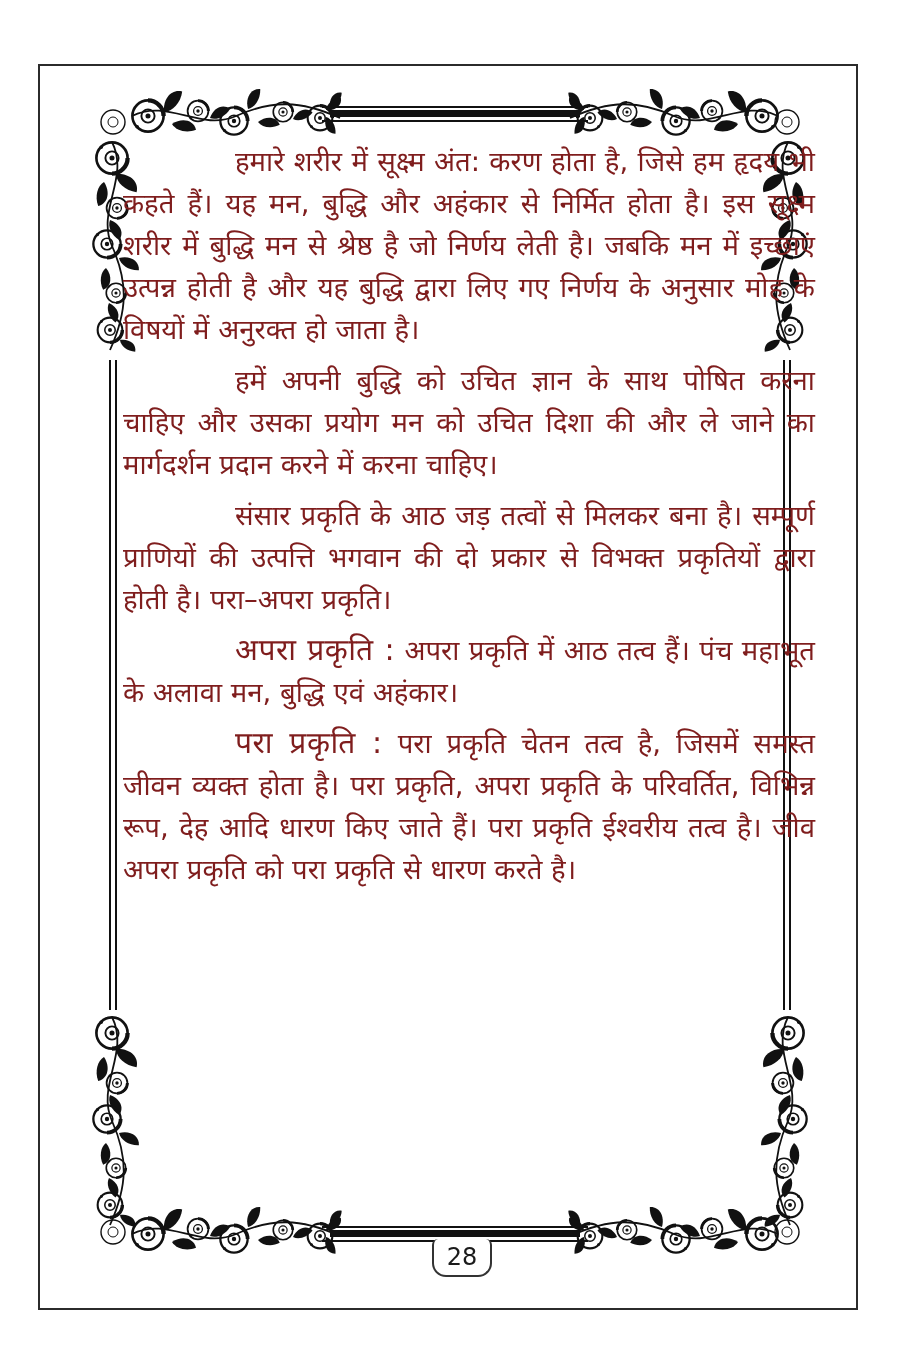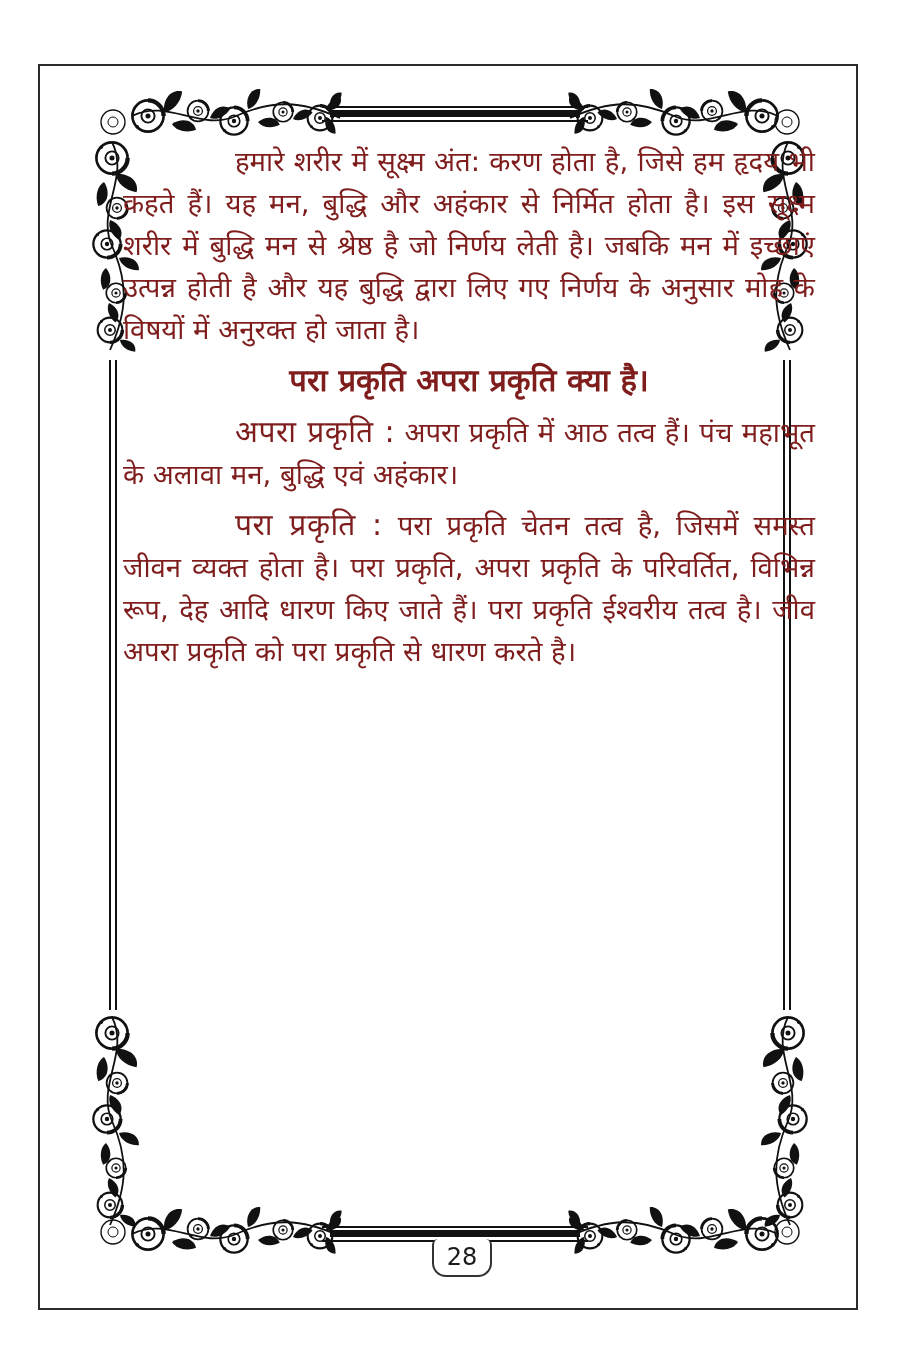--- a/index.html
+++ b/index.html
@@ -140,22 +140,23 @@
   <g>
     <use href="#vineV" transform="translate(788,140) scale(-1,1)"></use>
     <rect x="783" y="360" width="2" height="650" fill="#111"></rect>
     <rect x="789" y="360" width="2" height="650" fill="#111"></rect>
     <use href="#vineV" transform="translate(788,1015) scale(-1,1)"></use>
   </g>
 </svg>
 
 <main class="content">
   <p class="para">हमारे शरीर में सूक्ष्म अंत: करण होता है, जिसे हम हृदय भी कहते हैं। यह मन, बुद्धि और अहंकार से निर्मित होता है। इस सूक्ष्म शरीर में बुद्धि मन से श्रेष्ठ है जो निर्णय लेती है। जबकि मन में इच्छाएं उत्पन्न होती है और यह बुद्धि द्वारा लिए गए निर्णय के अनुसार मोह के विषयों में अनुरक्त हो जाता है।</p>
+  <p class="para">हमें अपनी बुद्धि को उचित ज्ञान के साथ पोषित करना चाहिए और उसका प्रयोग मन को उचित दिशा की और ले जाने का मार्गदर्शन प्रदान करने में करना चाहिए।</p>
+  <p class="para">संसार प्रकृति के आठ जड़ तत्वों से मिलकर बना है। सम्पूर्ण प्राणियों की उत्पत्ति भगवान की दो प्रकार से विभक्त प्रकृतियों द्वारा होती है। परा–अपरा प्रकृति।</p>
 
-  <p class="para heading">परा प्रकृति अपरा प्रकृति क्या है।</p>
 
   <p class="para">
     <span class="lead">अपरा प्रकृति :</span>
     <span>अपरा प्रकृति में आठ तत्व हैं। पंच महाभूत के अलावा मन, बुद्धि एवं अहंकार।</span>
   </p>
 
   <p class="para">
     <span class="lead">परा प्रकृति :</span>
     <span>परा प्रकृति चेतन तत्व है, जिसमें समस्त जीवन व्यक्त होता है। परा प्रकृति, अपरा प्रकृति के परिवर्तित, विभिन्न रूप, देह आदि धारण किए जाते हैं। परा प्रकृति ईश्वरीय तत्व है। जीव अपरा प्रकृति को परा प्रकृति से धारण करते है।</span>
   </p>

